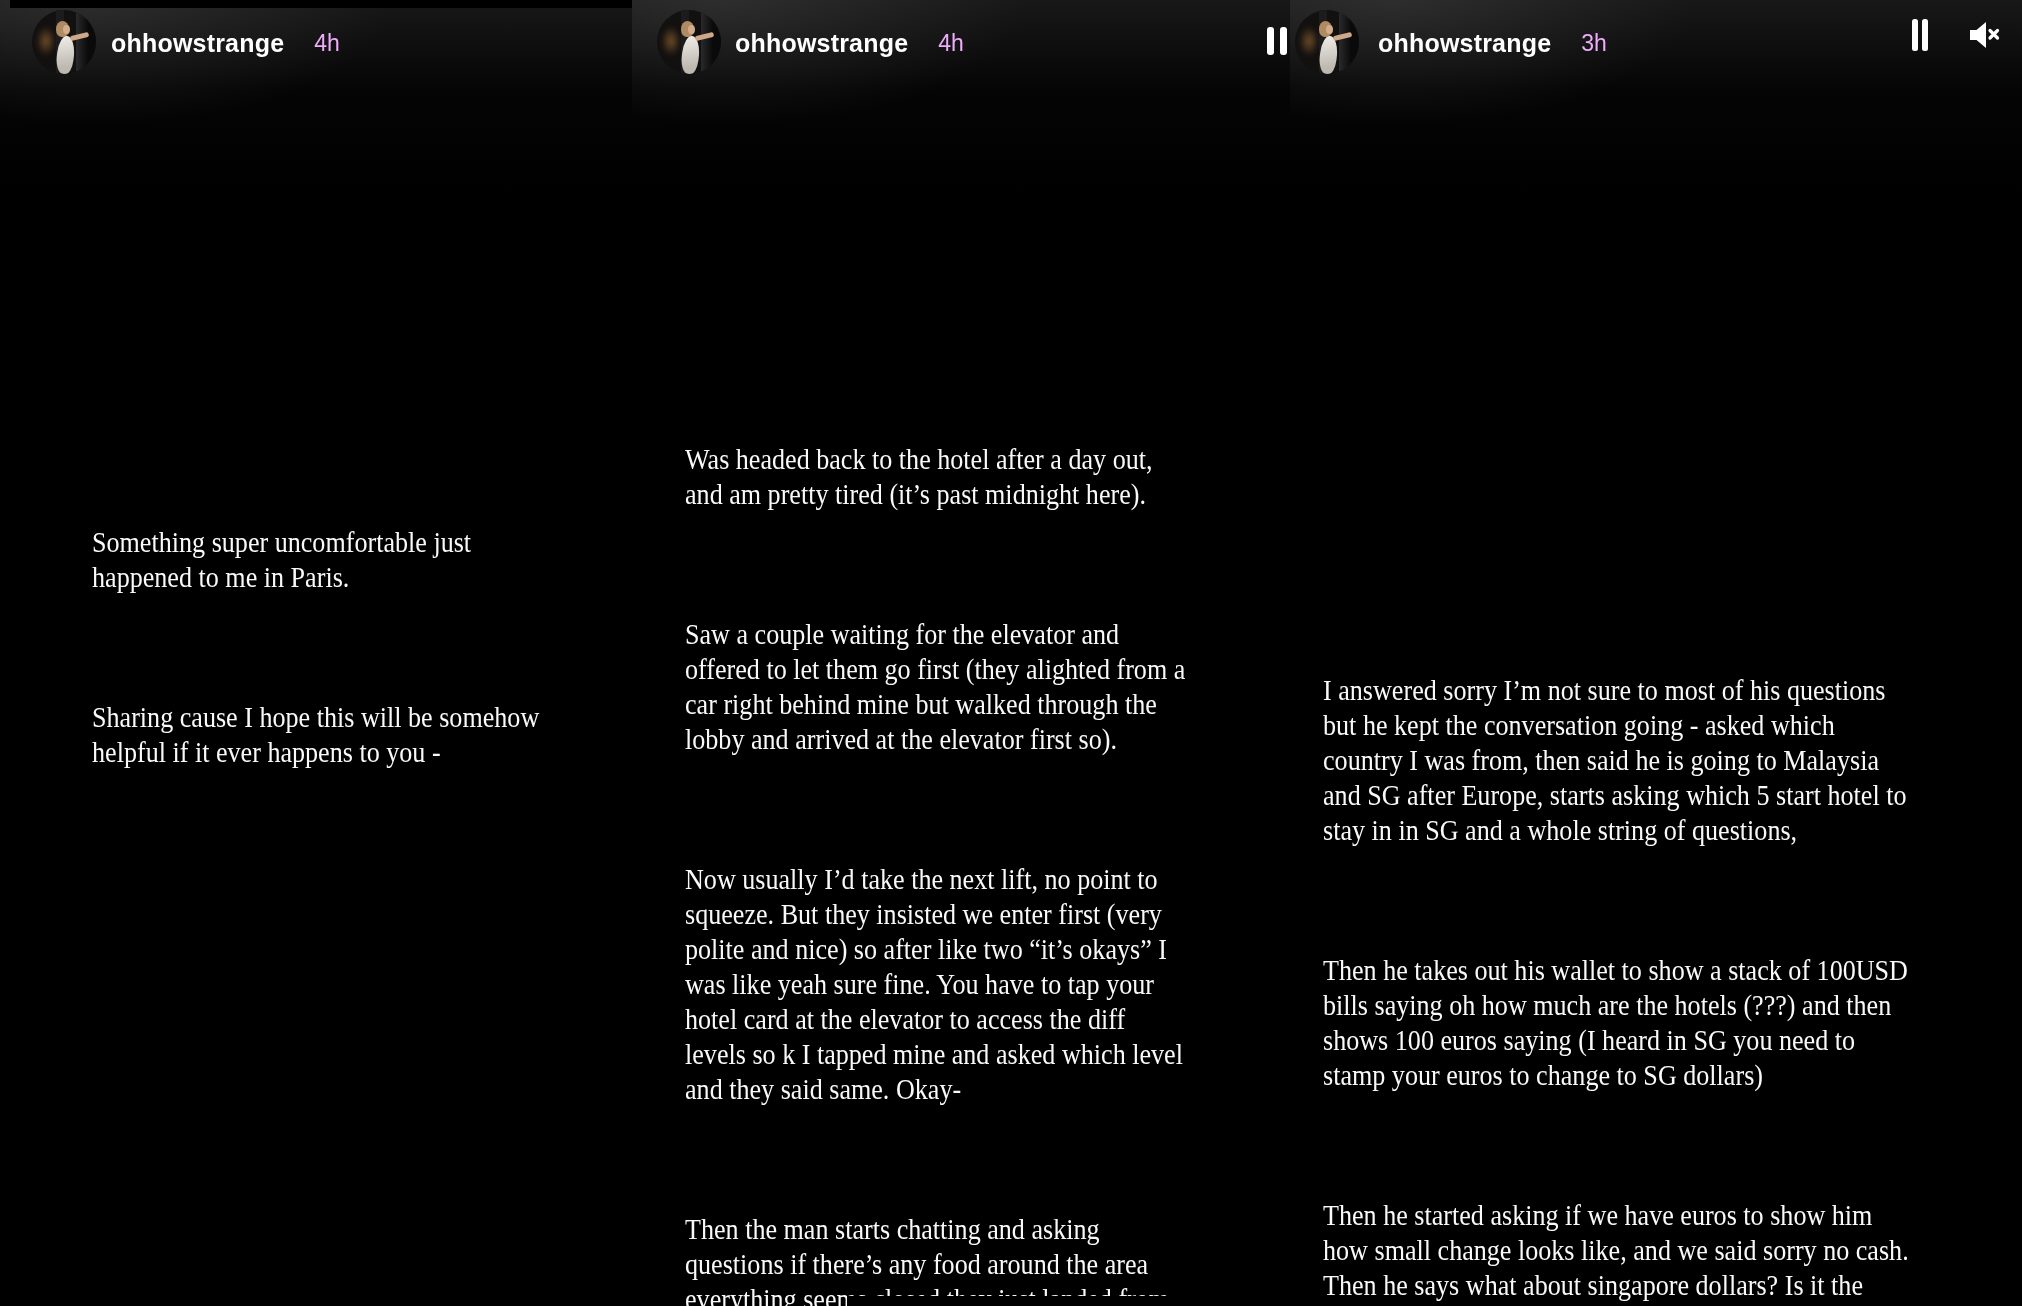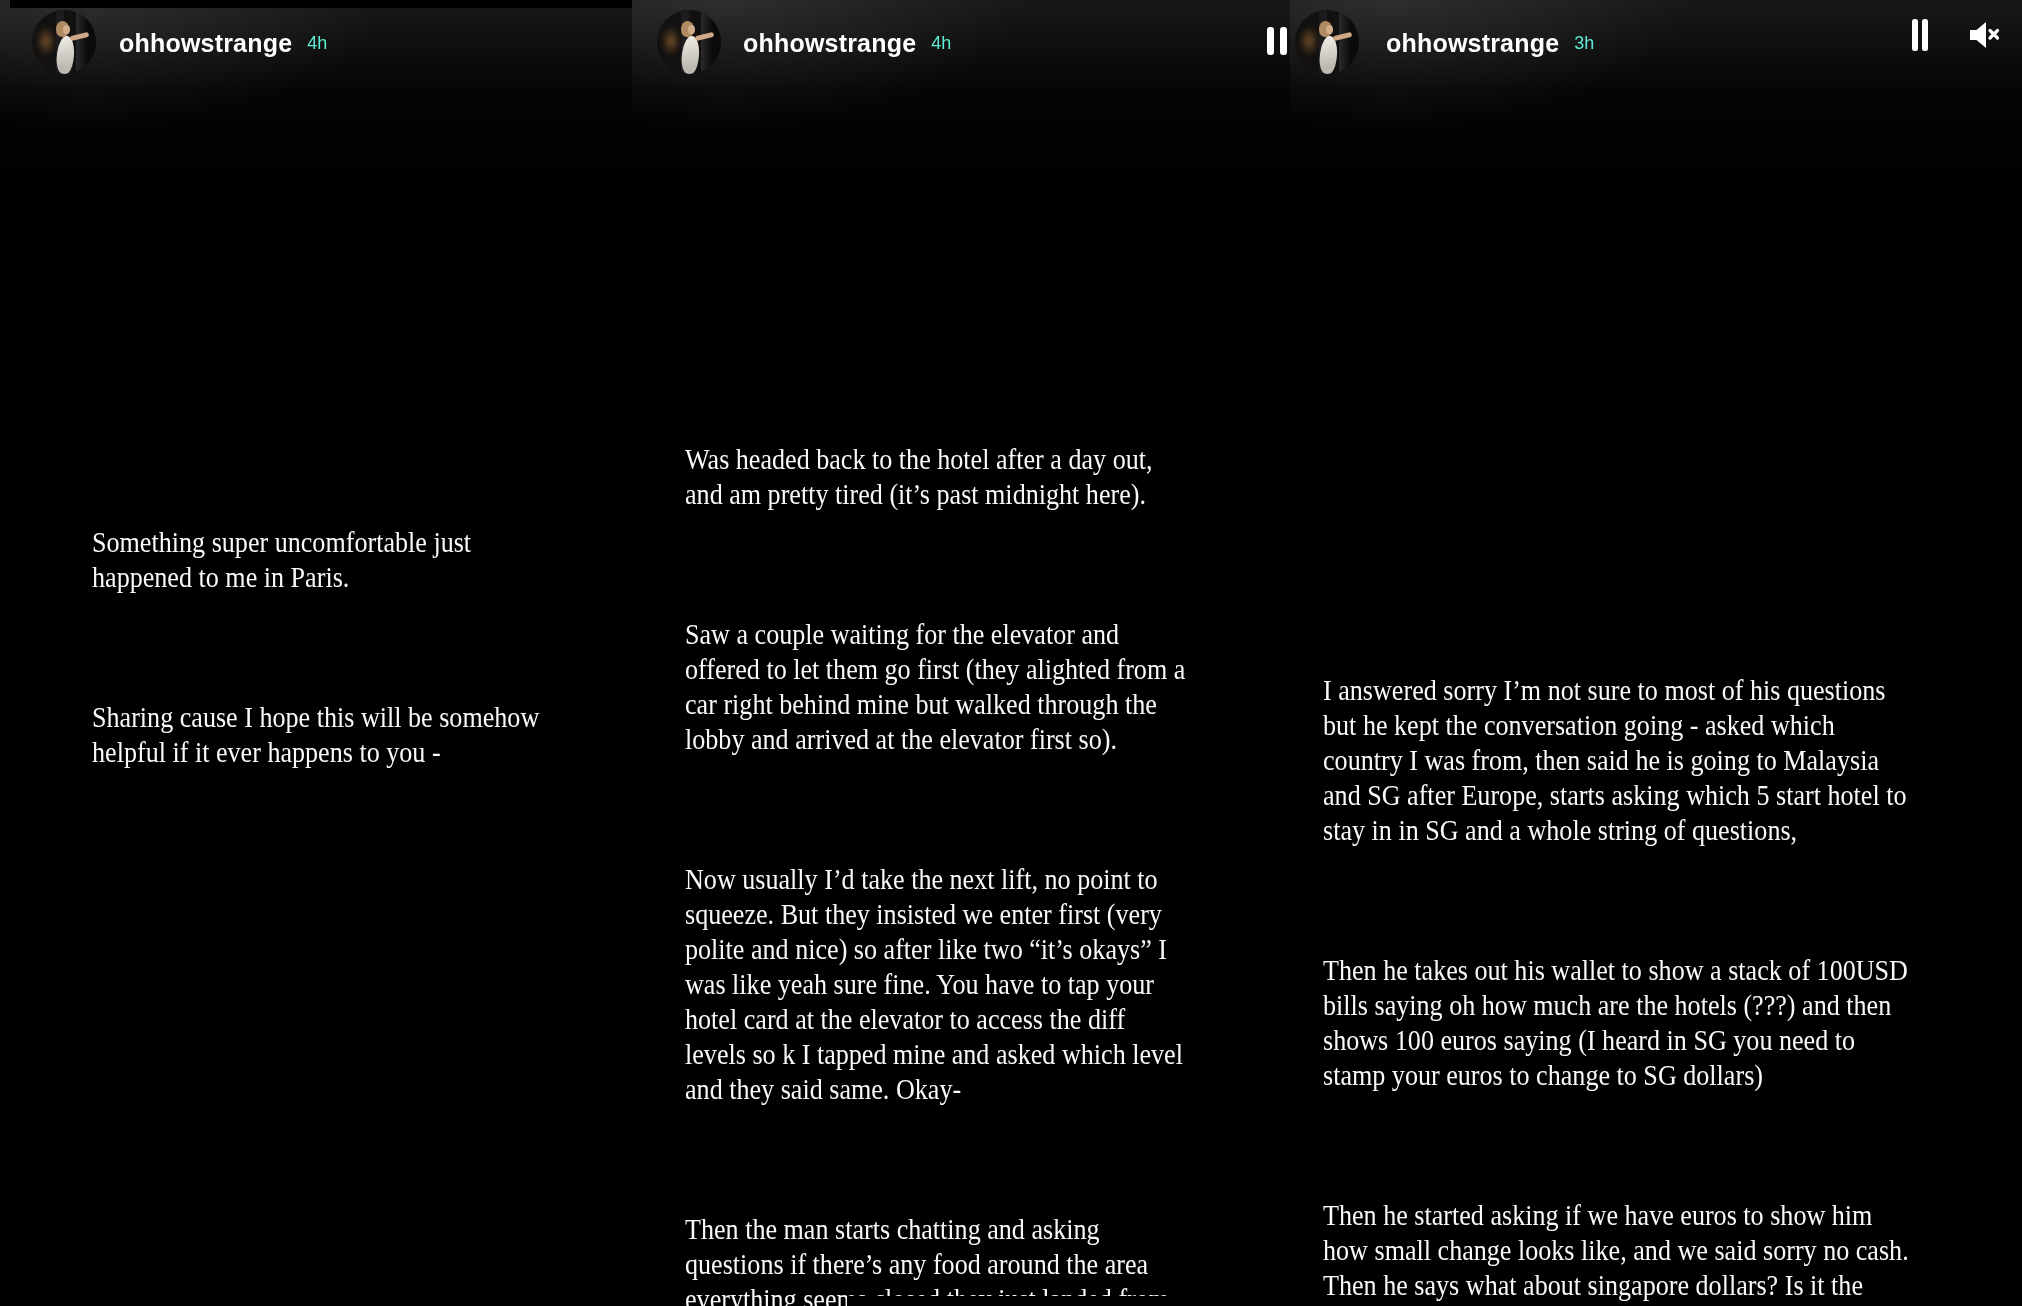--- a/index.html
+++ b/index.html
@@ -30,24 +30,24 @@
     background:#b08b62; border-radius:50% 50% 45% 45%; }
   .av-face { position:absolute; left:31px; top:15px; width:7px; height:9px;
     background:#d3ac8a; border-radius:50%; }
   .av-dress { position:absolute; left:25px; top:26px; width:17px; height:38px;
     background:linear-gradient(165deg,#f2efe9,#bdb9b1 80%);
     border-radius:46% 54% 38% 46%; transform:rotate(7deg); }
   .av-arm { position:absolute; left:38px; top:24px; width:19px; height:5px;
     background:#cfa987; border-radius:3px; transform:rotate(-14deg); }
   .name-row {
     position:absolute; top:26px; height:34px; display:flex; align-items:center;
-    gap:15px; z-index:3;margin-left:8px;
+    gap:30px; z-index:3;
   }
   .username { color:#ffffff; font-size:25px; font-weight:700; letter-spacing:.2px; }
-  .timestamp { color:#5eead4; font-size:18px; font-weight:400; }
+  .timestamp { color:#f0abfc; font-size:23px; font-weight:400; }
   
   .story-text {
     position:absolute; z-index:2;
     color:#f9f9f9;
     font-family:"Liberation Serif", serif;
     font-size:30px; line-height:35px;
     transform:scaleX(0.87); transform-origin:0 0;
     white-space:pre;
   }
   .story-text p { margin:0 0 35px 0; }

